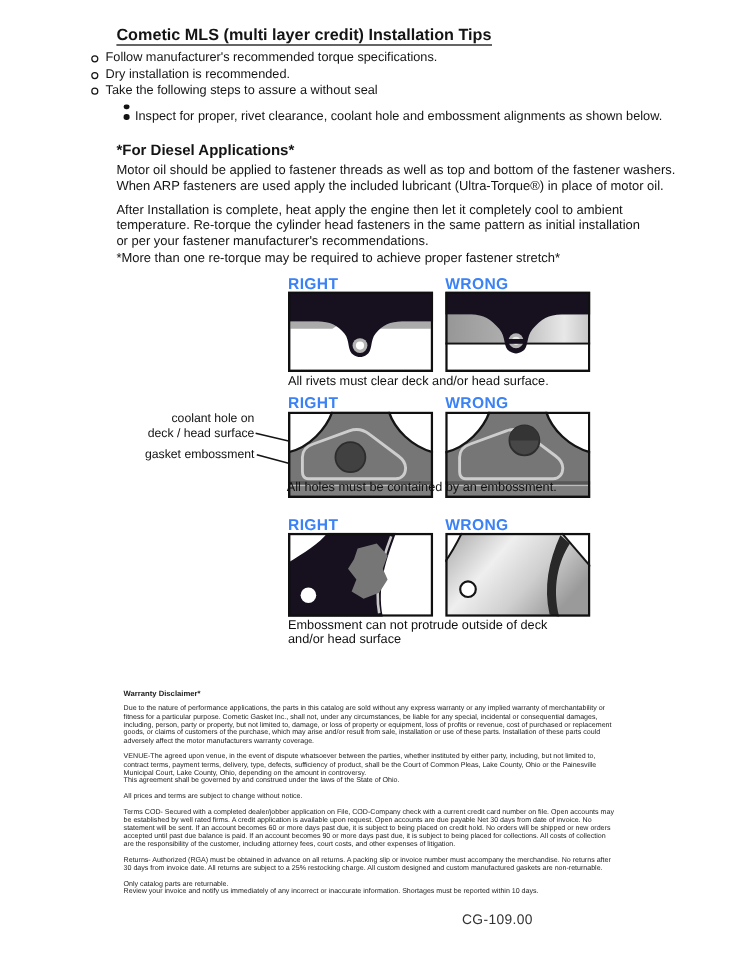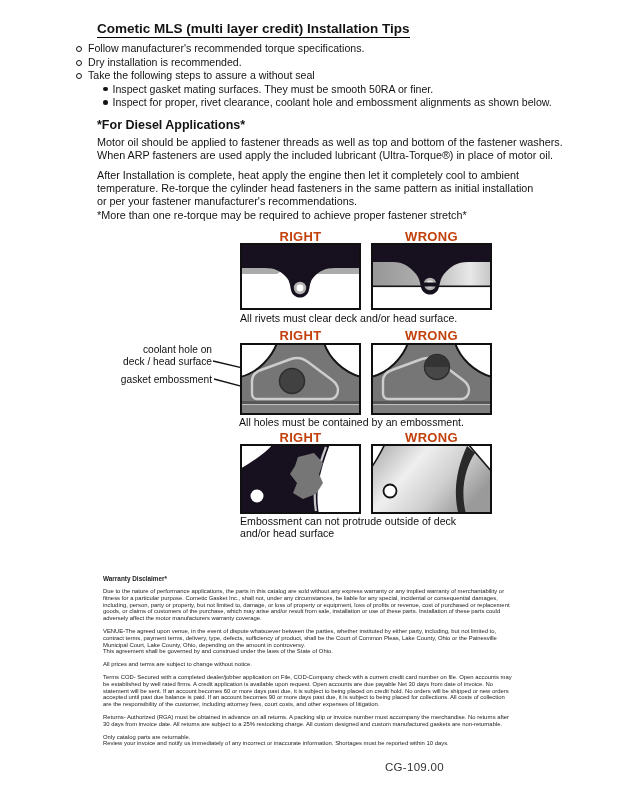--- a/index.html
+++ b/index.html
@@ -11,22 +11,22 @@
   .bullets{left:76px;top:42px;font-size:10.6px;line-height:13.6px;}
   .b-row{display:flex;align-items:flex-start;white-space:nowrap;}
   .b-row.sub{margin-left:27px;}
   .ring{width:4px;height:4px;border:1px solid #141414;border-radius:50%;
         display:inline-block;margin:4px 6px 0 0;flex:0 0 auto;}
   .dot{width:4.5px;height:4.5px;background:#141414;border-radius:50%;
        display:inline-block;margin:4px 5px 0 0;flex:0 0 auto;}
   .diesel-h{left:97px;top:118px;font-size:12.5px;font-weight:700;}
   .para{left:97px;font-size:10.8px;line-height:13px;}
   .ml{white-space:pre-line;}
-  .dlabel{width:121px;text-align:center;font-size:13px;font-weight:700;
-          letter-spacing:.3px;color:#c2410c;}
+  .dlabel{width:121px;font-size:13px;font-weight:700;
+          letter-spacing:.3px;color:#3b82f6;}
   .caption{font-size:10.6px;line-height:11.6px;color:#101010;}
   .side-label{width:102px;text-align:right;font-size:10.2px;line-height:11.6px;color:#101010;}
   .panel{position:absolute;}
   .disc{left:103px;top:575px;width:424px;color:#222;}
   .disc .dh{font-size:6.4px;font-weight:700;margin:0 0 6px 0;}
   .disc p{font-size:5.9px;line-height:6.8px;margin:0 0 6px 0;}
   .footer{left:385px;top:761px;font-size:11.5px;letter-spacing:.3px;color:#333;}
 </style>
 </head>
 <body>
@@ -41,21 +41,20 @@
   <div class="b-row">
       <span class="ring"></span>
       <span>Dry installation is recommended.</span>
     </div>
   <div class="b-row">
       <span class="ring"></span>
       <span>Take the following steps to assure a without seal</span>
     </div>
   <div class="b-row sub">
       <span class="dot"></span>
-      <span>Inspect gasket mating surfaces.  They must be smooth 50RA or finer.</span>
     </div>
   <div class="b-row sub">
       <span class="dot"></span>
       <span>Inspect for proper, rivet clearance, coolant hole and embossment alignments as shown below.</span>
     </div>
 </div>
 
 <div class="abs diesel-h">*For Diesel Applications*</div>
 <div class="abs para ml" style="top:136px">Motor oil should be applied to fastener threads as well as top and bottom of the fastener washers.
 When ARP fasteners are used apply the included lubricant (Ultra-Torque®) in place of motor oil.</div>
@@ -132,21 +131,21 @@
   <path d="M84,0 C89,15 103,29 121,34" stroke="#141414" stroke-width="2" fill="none"></path>
   <rect x="0" y="58" width="121" height="3" fill="#575757"></rect>
   <rect x="0" y="61" width="121" height="1.3" fill="#bdbdbd"></rect>
   <rect x="0" y="62.3" width="121" height="9.7" fill="#7f7f7f"></rect>
   <path d="M17,56 C13,56 12,53 12,50 L12,38 C12,33 15,29 21,27 L51,16 C57,14 63,15 68,19 L92,37 C96,40 98,44 98,47 C98,52 95,56 90,56 Z" fill="none" stroke="#cdcdcd" stroke-width="2.4" stroke-linejoin="round"></path>
   <circle cx="66" cy="24" r="12.5" fill="#474747" stroke="#2d2d2d" stroke-width="1.5"></circle>
   <path d="M53.5,24 A12.5,12.5 0 0 1 78.5,24 Z" fill="#343434"></path>
   <rect x="1" y="1" width="119" height="70" fill="none" stroke="#101010" stroke-width="2"></rect>
 </svg>
 
-<div class="abs caption" style="left:239px;top:417px">All holes must be contained by an embossment.</div>
+<div class="abs caption" style="left:239px;top:401px">All holes must be contained by an embossment.</div>
 
 <div class="abs dlabel" style="left:240px;top:430px">RIGHT</div>
 <div class="abs dlabel" style="left:371px;top:430px">WRONG</div>
 
 <svg class="panel" style="left:240px;top:444px" width="121" height="70" viewBox="0 0 121 70">
   <rect x="0" y="0" width="121" height="70" fill="#ffffff"></rect>
   <path d="M33,0 H90 C82,22 74,44 79,70 H0 V25 C13,17 26,9 33,0 Z" fill="#17101f"></path>
   <path d="M86,3 C78,24 72,45 76,67" stroke="#c9c9c9" stroke-width="2.2" fill="none"></path>
   <path d="M58,13 L74,9 L83,19 L79,30 L83,39 L76,50 L63,55 L53,49 L57,39 L50,30 L55,22 Z" fill="#767676"></path>
   <circle cx="17" cy="52" r="6.5" fill="#ffffff"></circle>

